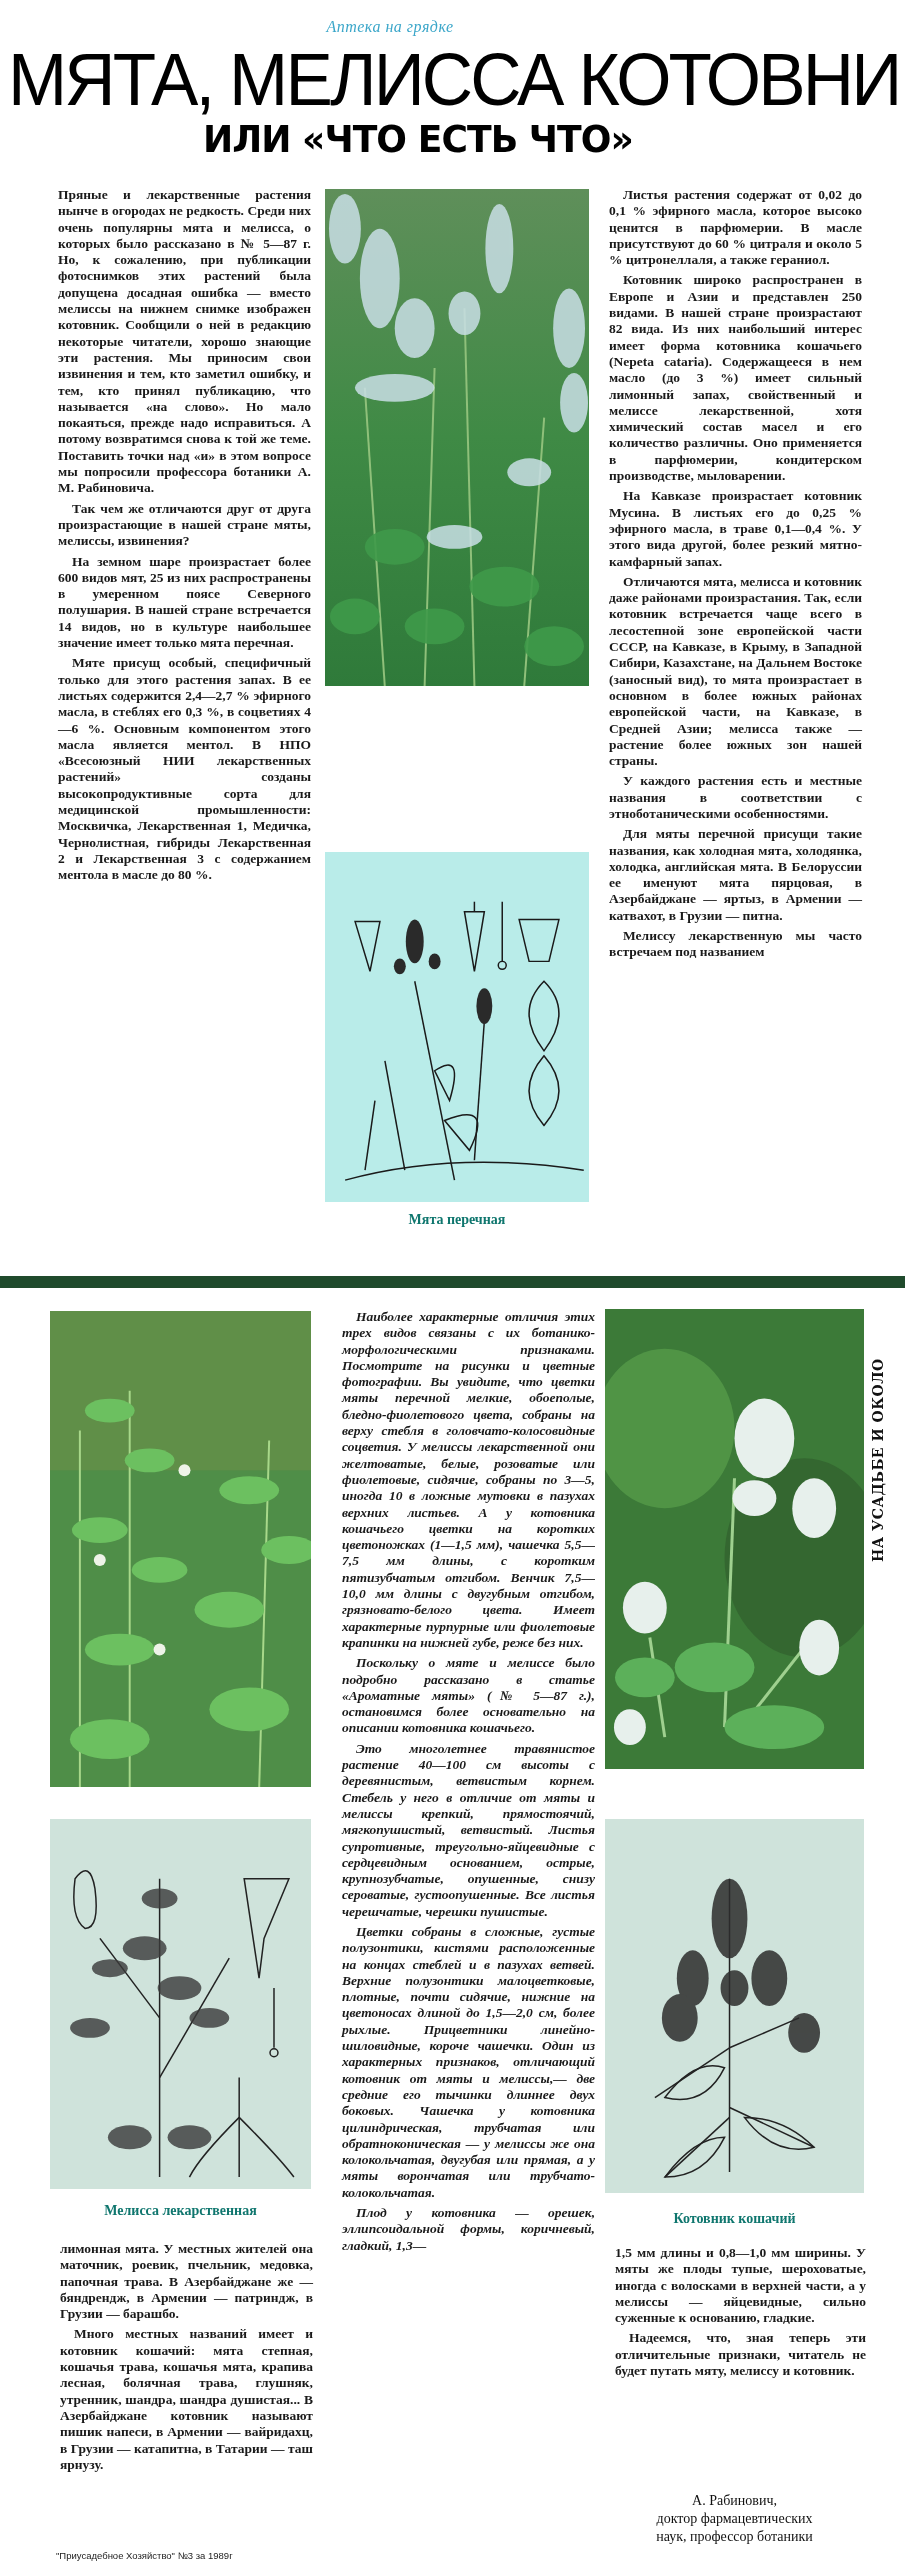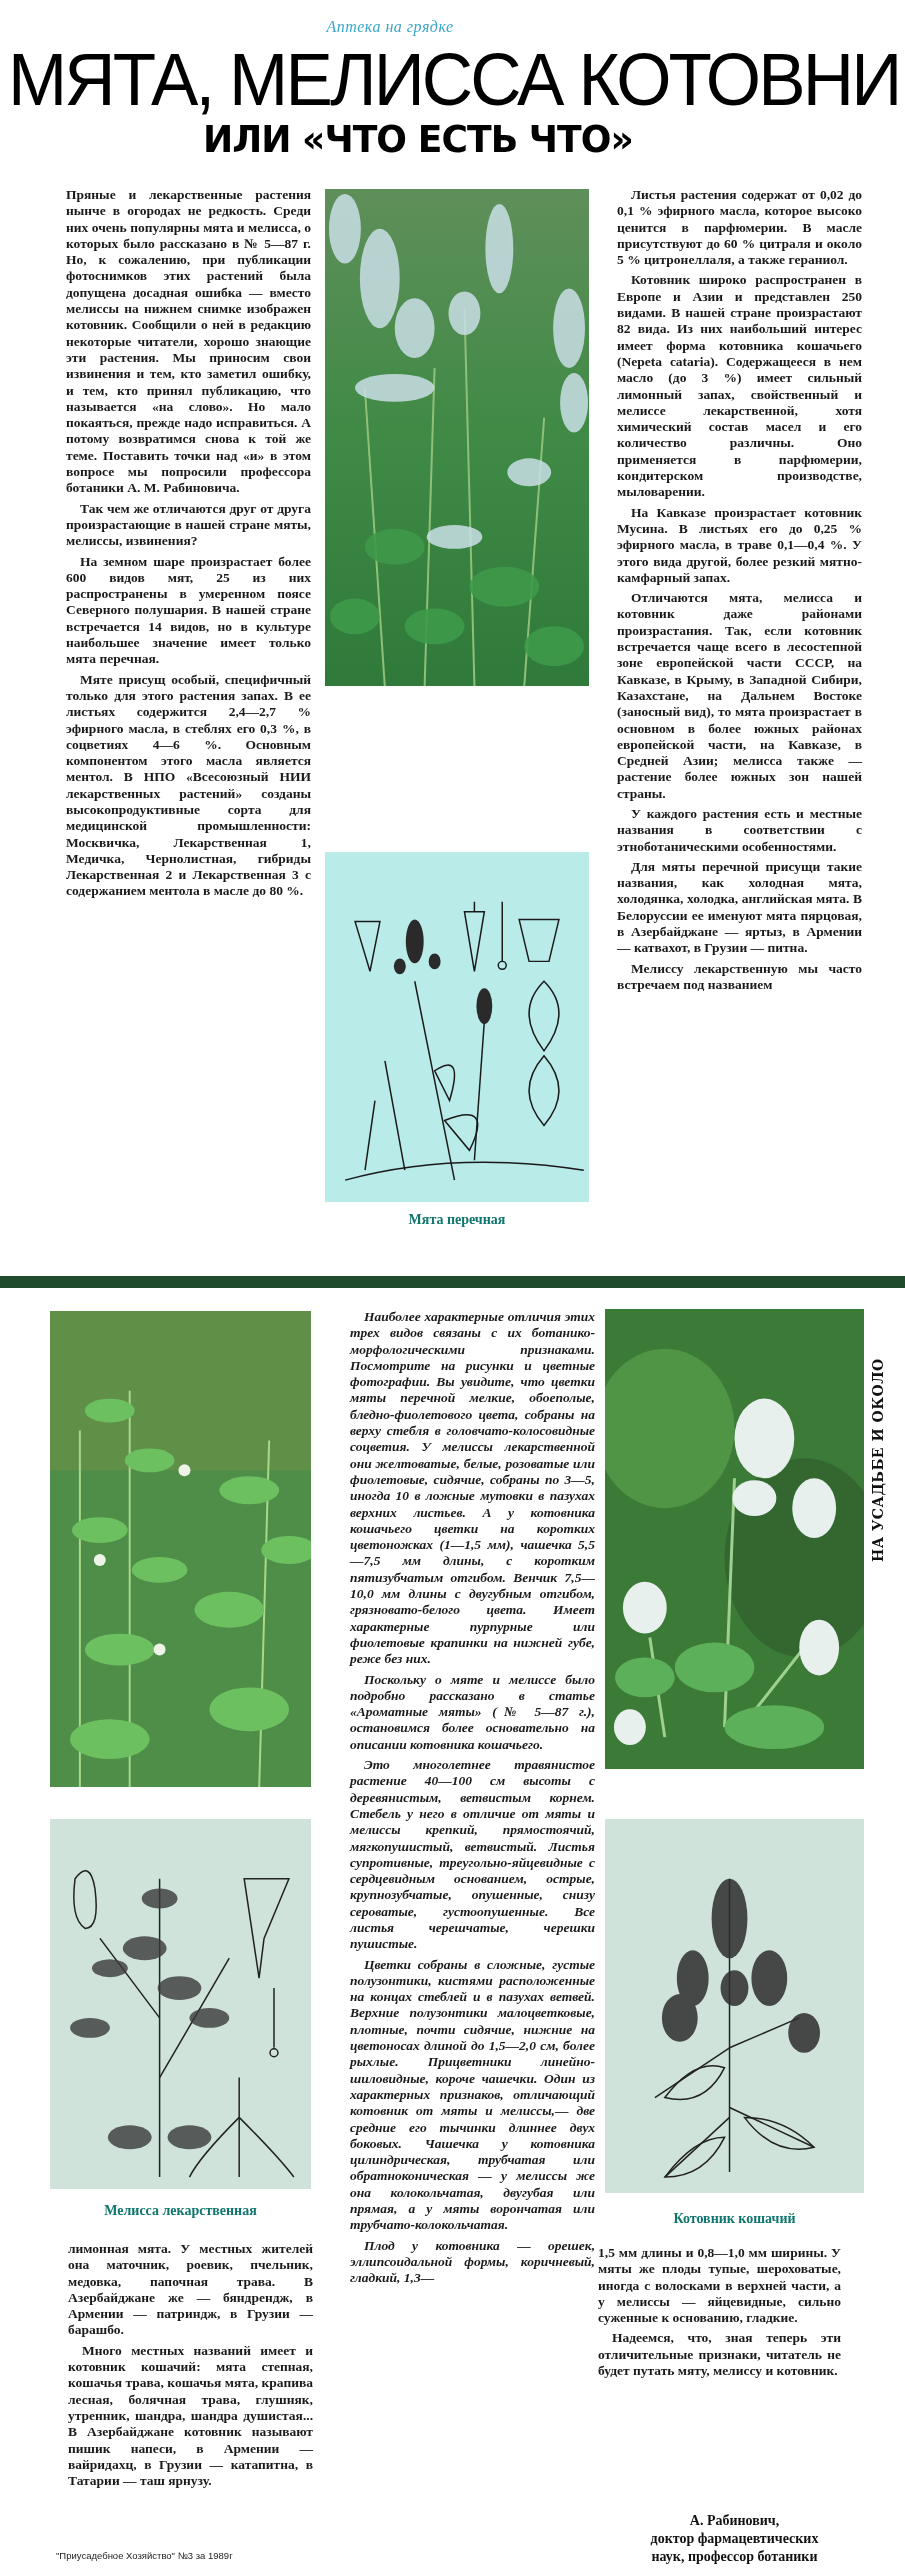--- a/index.html
+++ b/index.html
@@ -2,32 +2,32 @@
 <html><head>
 <meta charset="utf-8">
 <style>
   html,body{margin:0;padding:0;background:#fff;}
   body{width:905px;height:2576px;position:relative;overflow:hidden;font-family:"Liberation Serif","DejaVu Serif",serif;color:#111;}
   .abs{position:absolute;}
   .rubric{left:0;top:18px;width:780px;text-align:center;color:#3aa6c9;font-style:italic;font-size:16px;letter-spacing:0.5px;}
   .title{left:8px;top:40px;width:895px;font-family:"Liberation Sans","DejaVu Sans",sans-serif;font-weight:100;font-size:74px;letter-spacing:-3px;line-height:80px;white-space:nowrap;transform:scaleX(0.96);transform-origin:left;-webkit-text-stroke:0;color:#000;}
   .subtitle{left:189px;top:117px;width:557px;font-family:"DejaVu Sans","Liberation Sans",sans-serif;font-weight:bold;font-size:38px;letter-spacing:-1px;line-height:44px;color:#000;transform:scaleX(0.95);}
   .col{font-size:13.5px;line-height:16.3px;text-align:justify;font-weight:bold;color:#1a1a1a;}
-  .col p{margin:0 0 4px 16px;text-indent:14px;}
+  .col p{margin:0 0 4px 8px;text-indent:14px;}
   .col p.noind{text-indent:0;}
   .photo{background:#4e8f4c;overflow:hidden;}
   .photo svg{width:100%;height:100%;display:block;}
   .drawing{background:#b9ece9;overflow:hidden;}
   .drawing2{background:#cfe3db;overflow:hidden;}
   .caption{font-weight:bold;font-size:14px;text-align:center;color:#0f766e;}
   .divider{left:0;top:1276px;width:905px;height:12px;background:#1f4a2c;}
   .sidetext{left:870px;top:1313px;width:20px;height:259px;}
   .sidetext span{display:block;transform:rotate(-90deg);transform-origin:left top;position:absolute;left:0;top:249px;white-space:nowrap;font-weight:bold;font-size:14px;letter-spacing:0.5px;font-family:"DejaVu Serif",serif;}
   .source{font-family:"Liberation Sans",sans-serif;font-size:9.5px;color:#222;}
-  .sig{font-weight:bold;font-size:14px;text-align:center;line-height:18px;margin-top:20px;}
+  .sig{font-weight:normal;font-size:14px;text-align:center;line-height:18px;}
 </style>
 </head>
 <body>
 
 <div class="abs rubric">Аптека на грядке</div>
 <div class="abs title">МЯТА, МЕЛИССА КОТОВНИК,</div>
 <div class="abs subtitle">ИЛИ «ЧТО ЕСТЬ ЧТО»</div>
 
 <div class="abs col" style="left:50px;top:187px;width:261px;">
   <p class="noind">Пряные и лекарственные растения нынче в огородах не редкость. Среди них очень популярны мята и мелисса, о которых было рассказано в № 5—87 г. Но, к сожалению, при публикации фотоснимков этих растений была допущена досадная ошибка — вместо мелиссы на нижнем снимке изображен котовник. Сообщили о ней в редакцию некоторые читатели, хорошо знающие эти растения. Мы приносим свои извинения и тем, кто заметил ошибку, и тем, кто принял публикацию, что называется «на слово». Но мало покаяться, прежде надо исправиться. А потому возвратимся снова к той же теме. Поставить точки над «и» в этом вопросе мы попросили профессора ботаники А. М. Рабиновича.</p>
@@ -230,21 +230,21 @@
       <ellipse cx="125" cy="100" rx="18" ry="40"></ellipse>
         <ellipse cx="88" cy="160" rx="16" ry="28"></ellipse>
       <ellipse cx="165" cy="160" rx="18" ry="28"></ellipse>
         <ellipse cx="75" cy="200" rx="18" ry="24"></ellipse>
       <ellipse cx="200" cy="215" rx="16" ry="20"></ellipse>
         <ellipse cx="130" cy="170" rx="14" ry="18"></ellipse>
     </g>
   </svg>
 </div>
 <div class="abs caption" style="left:605px;top:2211px;width:259px;">Котовник кошачий</div>
-<div class="abs col" style="left:582px;top:2245px;width:259px;">
+<div class="abs col" style="left:607px;top:2245px;width:259px;">
   <p class="noind">1,5 мм длины и 0,8—1,0 мм ширины. У мяты же плоды тупые, шероховатые, иногда с волосками в верхней части, а у мелиссы — яйцевидные, сильно суженные к основанию, гладкие.</p>
   <p>Надеемся, что, зная теперь эти отличительные признаки, читатель не будет путать мяту, мелиссу и котовник.</p>
 </div>
 <div class="abs sig" style="left:605px;top:2492px;width:259px;">
   <div>А. Рабинович,</div>
   <div>доктор фармацевтических</div>
   <div>наук, профессор ботаники</div>
 </div>
 
 

